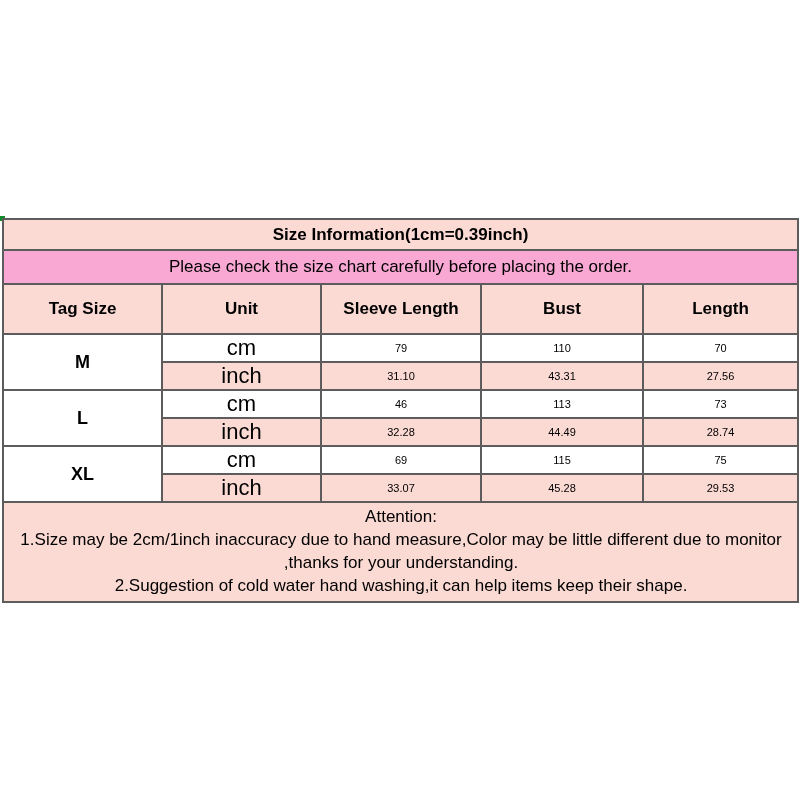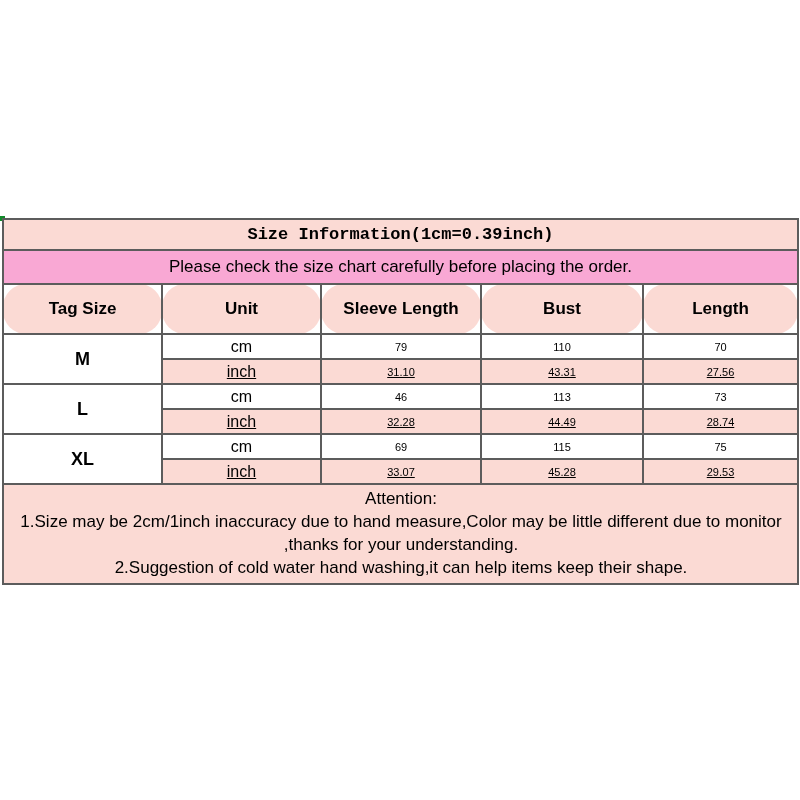--- a/index.html
+++ b/index.html
@@ -34,50 +34,47 @@
     vertical-align: middle;
     padding: 0;
     overflow: hidden;
     white-space: nowrap;
   }
   .row-title td {
     height: 29px;
     background: #fbdad4;
     font-weight: bold;
     font-size: 17px;
-    font-family: Liberation Mono, monospace;
   }
   .row-subtitle td {
     height: 32px;
     background: #f9a8d4;
     font-size: 17px;
   }
   .row-header th {
     height: 48px;
     background: #fbdad4;
     font-weight: bold;
     font-size: 17px;
-    border-radius: 23px;
   }
   .cell-size {
     background: #ffffff;
     font-weight: bold;
     font-size: 18px;
   }
   .row-cm td {
     height: 23px;
     background: #ffffff;
   }
   .row-inch td {
     height: 23px;
     background: #fbdad4;
-    text-decoration: underline;
   }
   .cell-unit {
-    font-size: 16px;
+    font-size: 22px;
   }
   .cell-num {
     font-size: 11px;
   }
   .row-attention td {
     height: 97px;
     background: #fbdad4;
     text-align: left;
     vertical-align: middle;
     white-space: normal;

